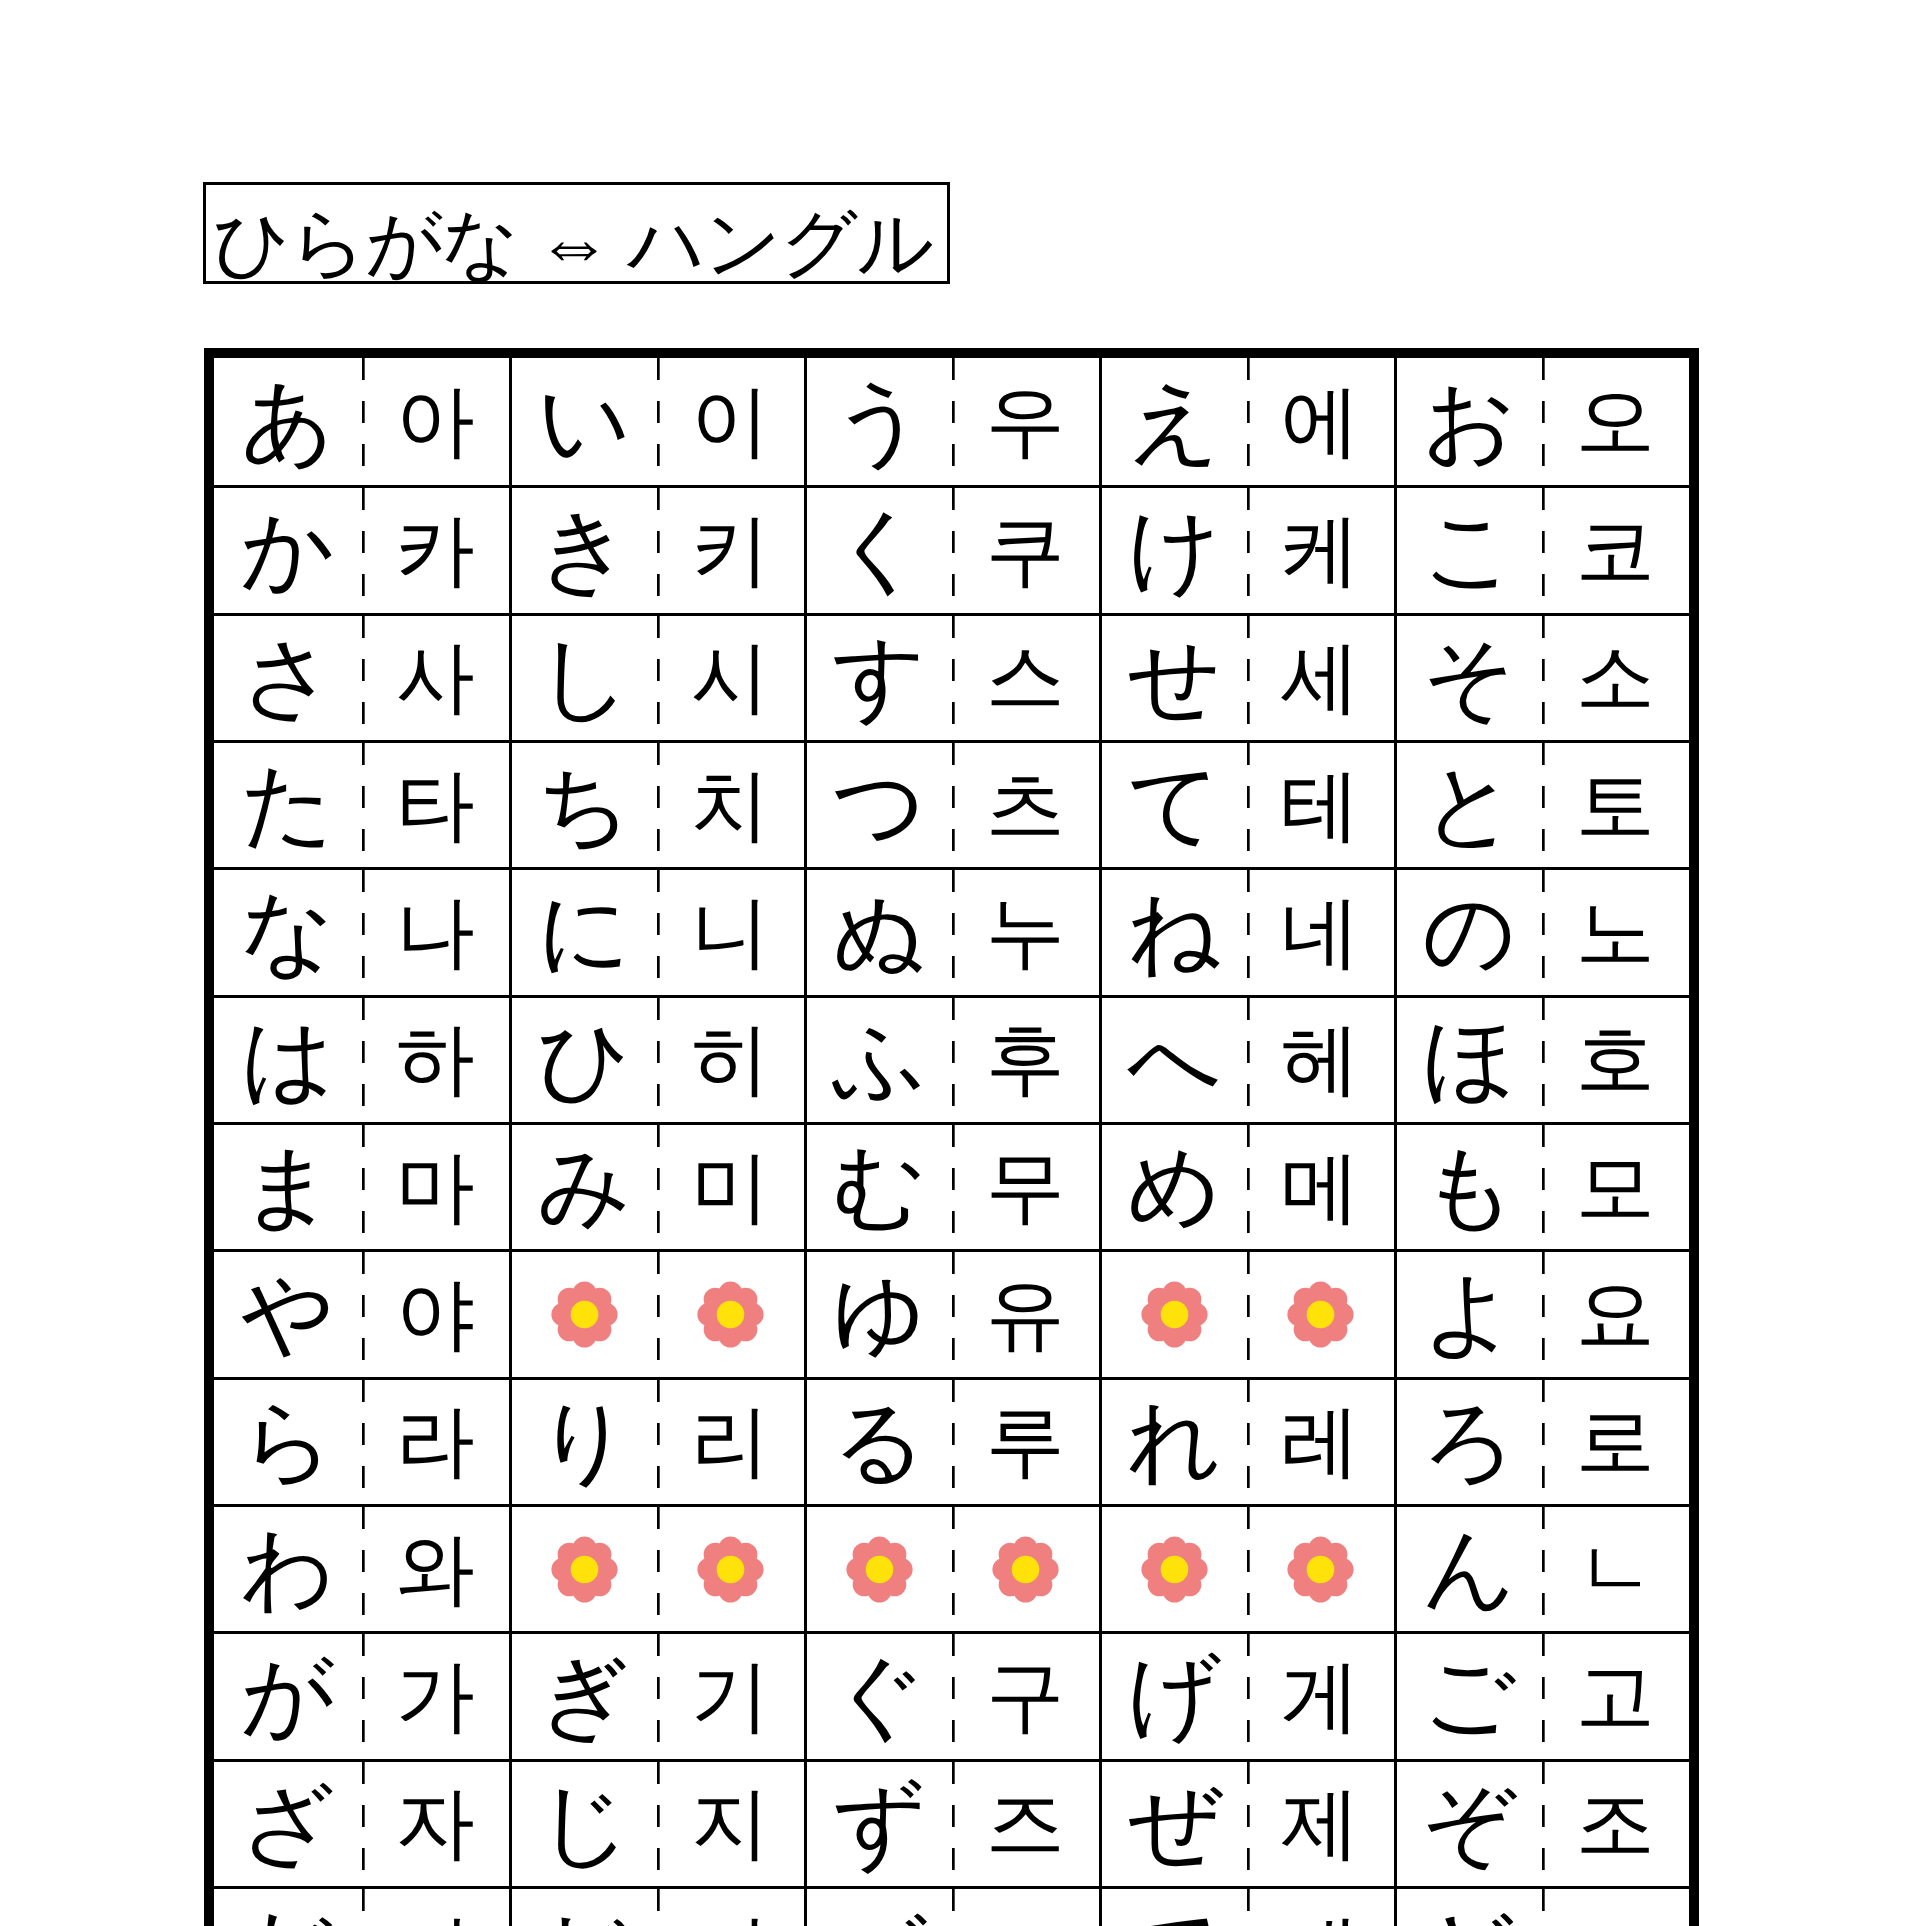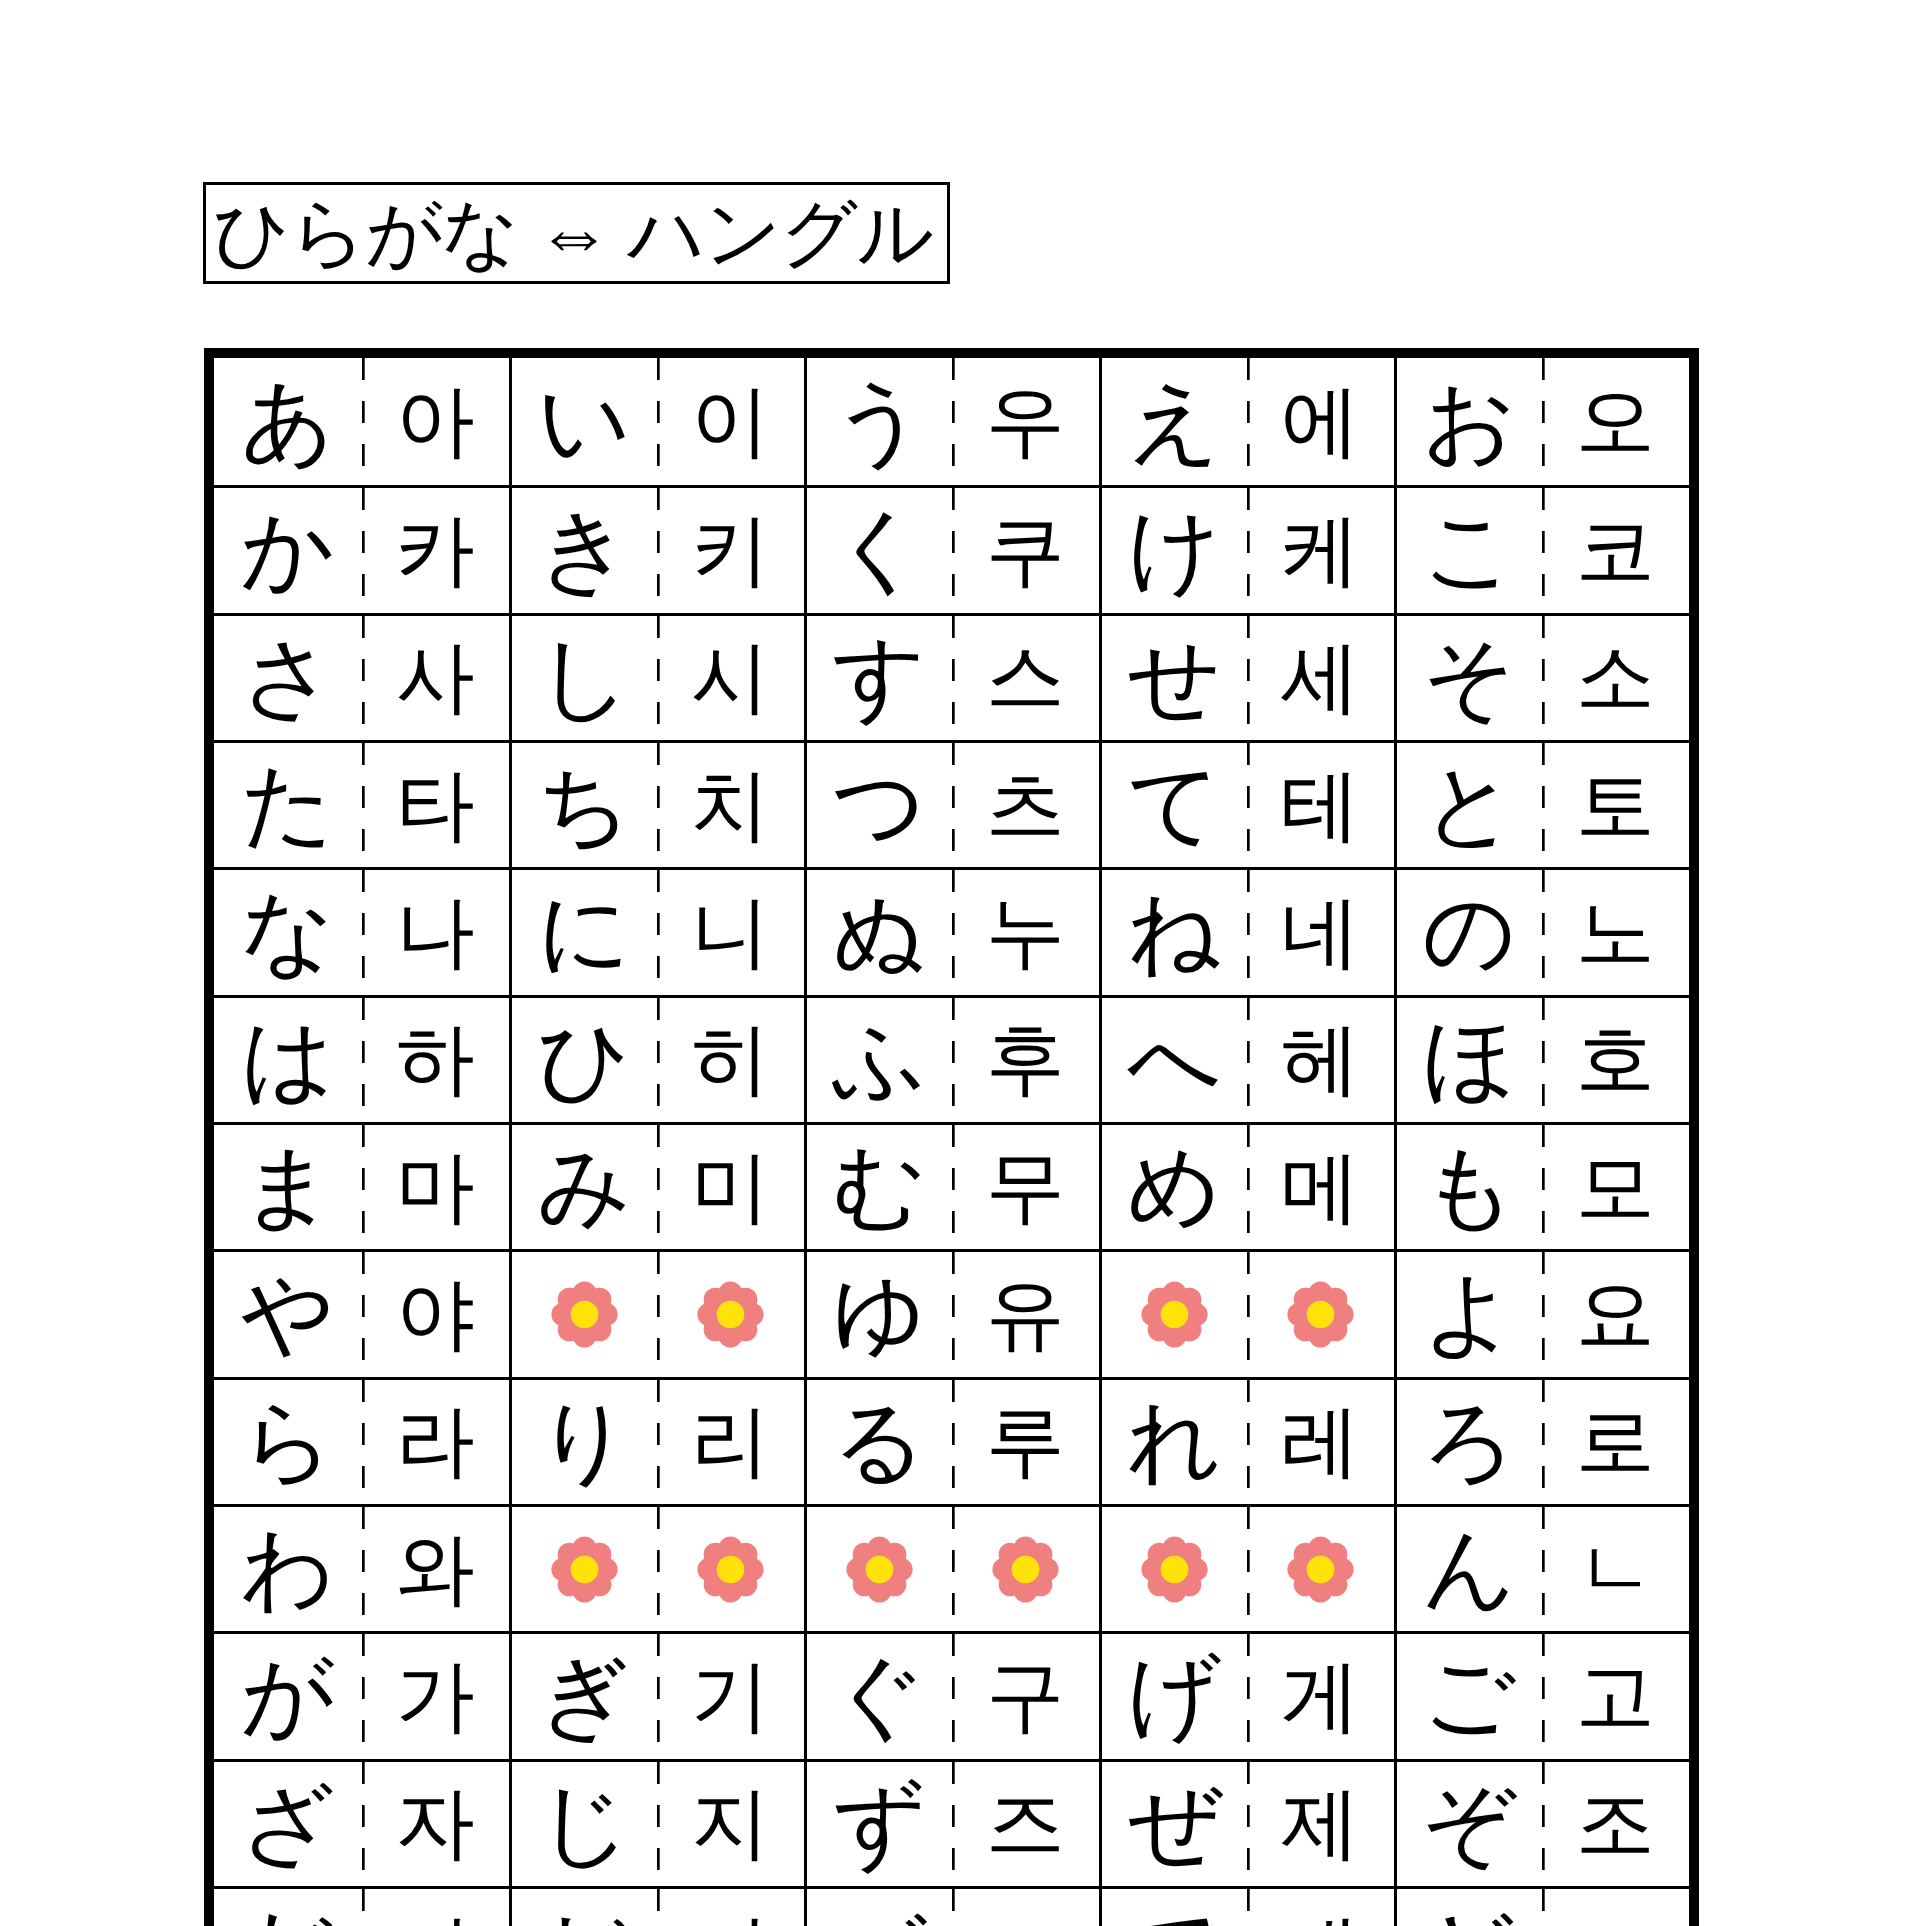--- a/index.html
+++ b/index.html
@@ -10,21 +10,21 @@
     font-family:"Liberation Serif", serif;
     color:#000;
   }
 
   
   .title-box{
     position:absolute;left:203px;top:182px;
     width:747px;height:102px;
     border:3.9px solid #000;
     box-sizing:border-box;
-    display:flex;align-items:center;
+    display:flex;align-items:flex-end;
     padding-left:7px;
   }
   .title-box .t{
     font-size:76px;line-height:1;
     letter-spacing:-1.5px;
     white-space:nowrap;
   }
 
   
   .kana-table{

